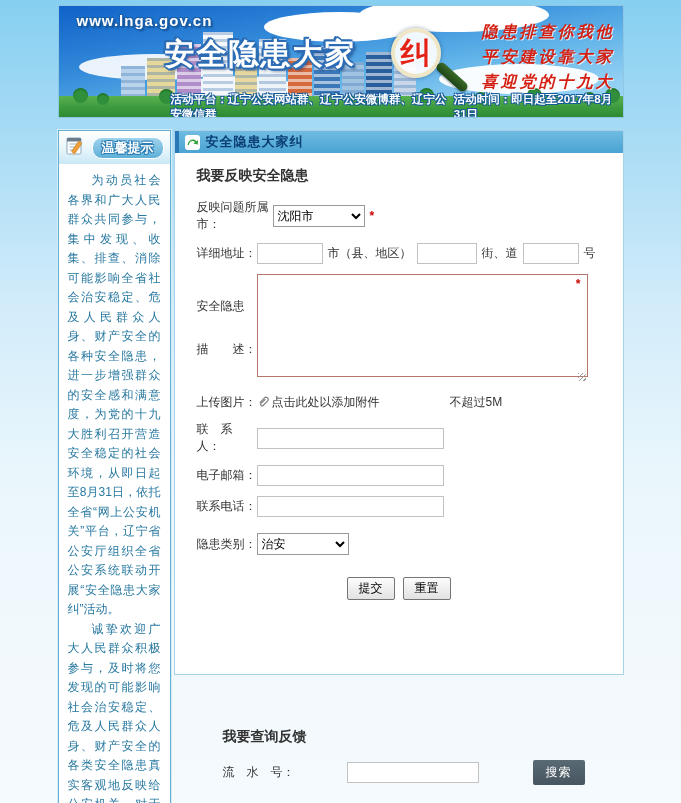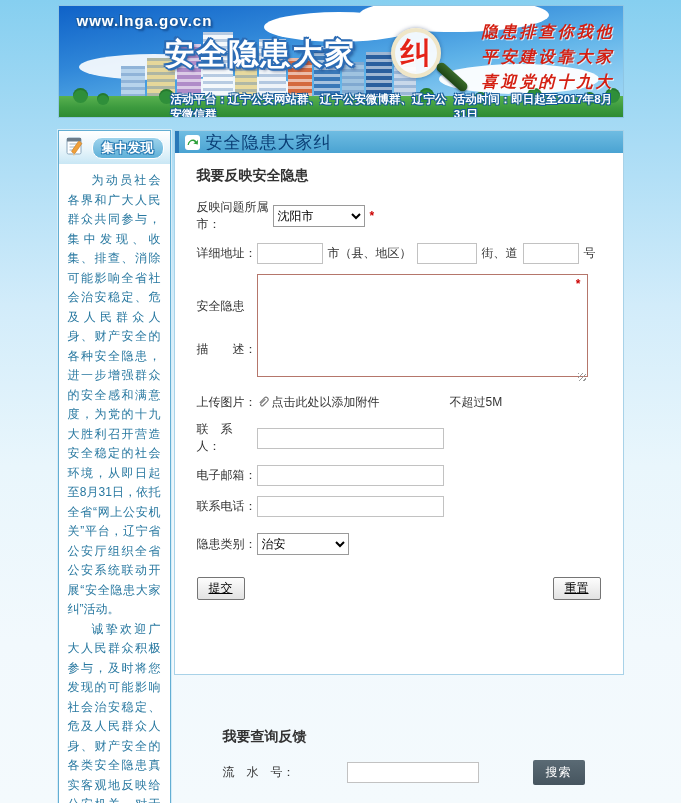--- a/index.html
+++ b/index.html
@@ -52,41 +52,41 @@
     padding:1px 9px; font-size:13px; font-weight:bold; color:#fff;
     text-shadow:1px 1px 0 #2a7cb4,-1px -1px 0 #2a7cb4,1px -1px 0 #2a7cb4,-1px 1px 0 #2a7cb4; }
   .tips-body { padding:7px 9px 9px; }
   .tips-body p { font-size:12px; line-height:19.5px; color:#2878a0; text-align:justify; text-indent:2em; }
 
   
   .main-panel { flex:1; background:#fff; border:1px solid #a8d2e8; height:545px; position:relative; }
   .panel-header { height:22px; background:linear-gradient(180deg,#6fbce2 0%,#4aa3d2 100%);
     border-left:4px solid #2878b8; display:flex; align-items:center; gap:6px; padding-left:6px; }
   .panel-header .icon-box { width:15px; height:15px; background:#fff; border-radius:3px; display:flex; align-items:center; justify-content:center; }
-  .panel-title { font-size:17px; font-weight:normal; color:#0a3e75; letter-spacing:1px; }
+  .panel-title { font-size:13px; font-weight:bold; color:#0a3e75; letter-spacing:1px; }
   .panel-body { padding:14px 22px 0; }
   .section-title { font-size:14px; font-weight:bold; color:#333; margin-bottom:14px; }
   .frow { display:flex; align-items:center; margin-bottom:10px; font-size:12px; color:#333; }
   .flabel { width:60px; flex:0 0 60px; }
   .flabel.wide { width:76px; flex:0 0 76px; }
   input[type=text] { height:21px; border:1px solid #c2c2c2; font-size:12px; padding:0 3px; background:#fff; }
   select { height:22px; border:1px solid #9a9a9a; font-size:12px; background:#fff; width:92px; }
   .req { color:#cc0000; font-weight:bold; margin-left:5px; }
   .addr-unit { margin:0 5px; white-space:nowrap; }
   .desc-row { display:flex; margin-bottom:10px; }
   .desc-labels { width:60px; flex:0 0 60px; font-size:12px; color:#333; padding-top:24px; }
   .desc-labels div { margin-bottom:26px; }
   .ta-wrap { position:relative; }
   textarea { width:331px; height:103px; border:1px solid #b5766b; resize:none; font-size:12px; padding:3px; }
   .ta-req { position:absolute; top:3px; right:7px; color:#cc0000; font-weight:bold; font-size:12px; }
   .ta-grip { position:absolute; right:2px; bottom:3px; width:8px; height:8px;
     background:repeating-linear-gradient(135deg,#999 0 1px,transparent 1px 3px); }
   .upload-link { display:flex; align-items:center; gap:2px; color:#333; text-decoration:none; cursor:pointer; }
   .upload-limit { margin-left:70px; }
-  .btn-row { display:flex; justify-content:space-between; gap:8px; margin-top:22px;text-decoration:underline; }
+  .btn-row { display:flex; justify-content:center; gap:8px; margin-top:22px; }
   .std-btn { font-size:12px; font-family:"Liberation Sans",sans-serif; padding:2px 11px;
     background:linear-gradient(180deg,#fdfdfd,#e2e2e2); border:1px solid #757575; border-radius:2px; cursor:pointer; }
   .query-sec { margin:128px 0 0 26px; }
   .query-title { font-size:14px; font-weight:bold; color:#333; margin-bottom:14px; }
   .query-row { display:flex; align-items:center; font-size:12px; color:#333;gap:46px; }
   .query-row input { width:132px; margin-left:6px; }
   .search-btn { margin-left:8px; background:linear-gradient(180deg,#5a6a74,#46555f); color:#fff; border:none;
     border-radius:2px; font-size:12px; padding:4px 13px; cursor:pointer; letter-spacing:1px; }
 </style>
 </head>
@@ -150,21 +150,21 @@
           <svg width="22" height="22" viewBox="0 0 22 22">
             <rect x="2" y="3" width="14" height="16" rx="1.5" fill="#fff" stroke="#8aa6bc" stroke-width="1"></rect>
             <rect x="2" y="3" width="14" height="3.5" fill="#6b7c8a"></rect>
             <line x1="4.5" y1="9" x2="13.5" y2="9" stroke="#9fb4c4" stroke-width="1"></line>
             <line x1="4.5" y1="12" x2="13.5" y2="12" stroke="#9fb4c4" stroke-width="1"></line>
             <line x1="4.5" y1="15" x2="11" y2="15" stroke="#9fb4c4" stroke-width="1"></line>
             <rect x="10" y="6" width="4" height="13" rx="1" transform="rotate(35 12 12)" fill="#f0a03a" stroke="#c87d20" stroke-width=".6"></rect>
             <polygon points="8.2,18.6 10.8,19.9 8.0,20.6" fill="#e8c690"></polygon>
           </svg>
         </span>
-        <span class="tips-pill">集中发现</span>
+        <span class="tips-pill">温馨提示</span>
       </div>
       <div class="tips-body">
         <p>为动员社会各界和广大人民群众共同参与，集中发现、收集、排查、消除可能影响全省社会治安稳定、危及人民群众人身、财产安全的各种安全隐患，进一步增强群众的安全感和满意度，为党的十九大胜利召开营造安全稳定的社会环境，从即日起至8月31日，依托全省“网上公安机关”平台，辽宁省公安厅组织全省公安系统联动开展“安全隐患大家纠”活动。</p>
         <p>诚挚欢迎广大人民群众积极参与，及时将您发现的可能影响社会治安稳定、危及人民群众人身、财产安全的各类安全隐患真实客观地反映给公安机关。对于大家提供的线索，公安机关将及时受理、认真核查。</p>
       </div>
 
     </div>
 
     <div class="main-panel">
       <div class="panel-header">

